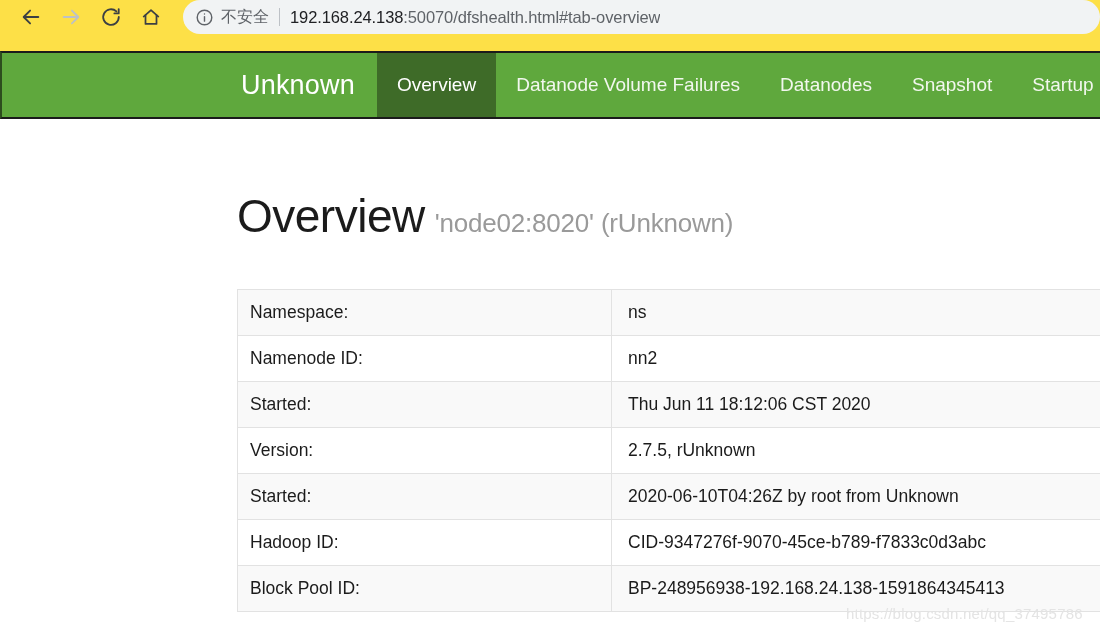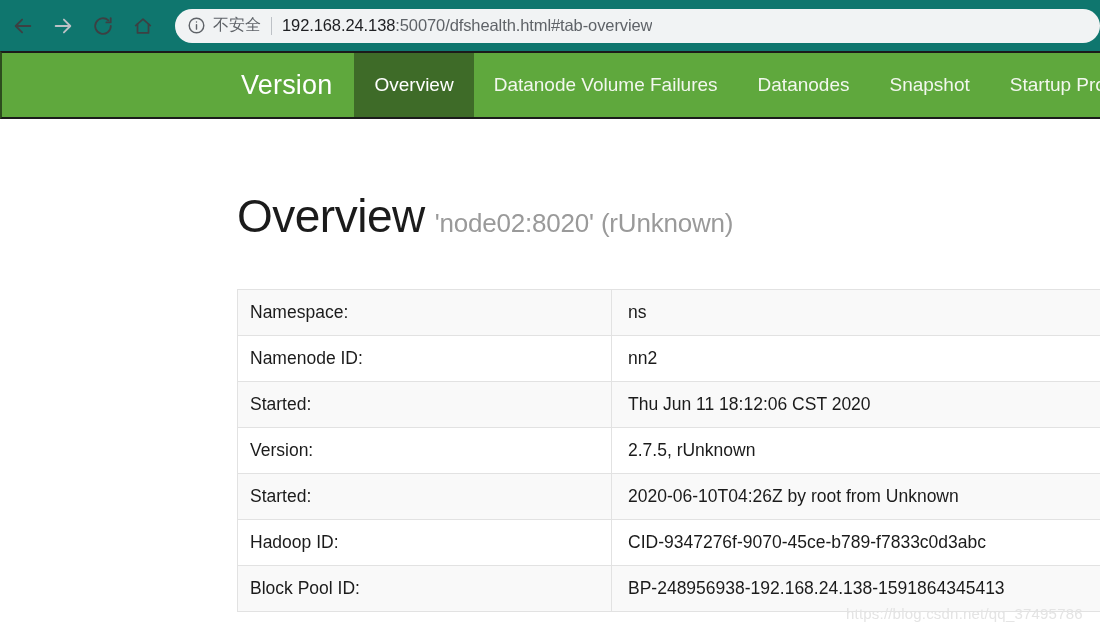--- a/index.html
+++ b/index.html
@@ -11,24 +11,23 @@
     background: #ffffff;
     font-family: "Liberation Sans", sans-serif;
   }
 
   
   #browser-chrome {
     position: absolute;
     top: 0; left: 0;
     width: 1100px;
     height: 51px;
-    background: #0f766e;
-    display: flex;
-    align-items: center;
-    padding-left: 6px;
+    background: #fde047;
+    display: flex;
+    padding-left: 14px;
   }
 
   .nav-btn {
     width: 34px;
     height: 34px;
     display: flex;
     align-items: center;
     justify-content: center;
     flex: 0 0 auto;
     margin-right: 6px;
@@ -239,21 +238,21 @@
     <span id="security-text">不安全</span>
     <span id="omnibox-divider"></span>
     <span id="url-text"><span id="url-host">192.168.24.138</span><span id="url-path">:50070/dfshealth.html#tab-overview</span></span>
   </div>
 </div>
 
 <div id="hadoop-navbar">
   <div id="navbar-spacer"></div>
 
   <div id="brand">
-    <span>Version</span>
+    <span>Unknown</span>
   </div>
 
   <div class="nav-item active">
     <span>Overview</span>
   </div>
   <div class="nav-item">
     <span>Datanode Volume Failures</span>
   </div>
   <div class="nav-item">
     <span>Datanodes</span>

